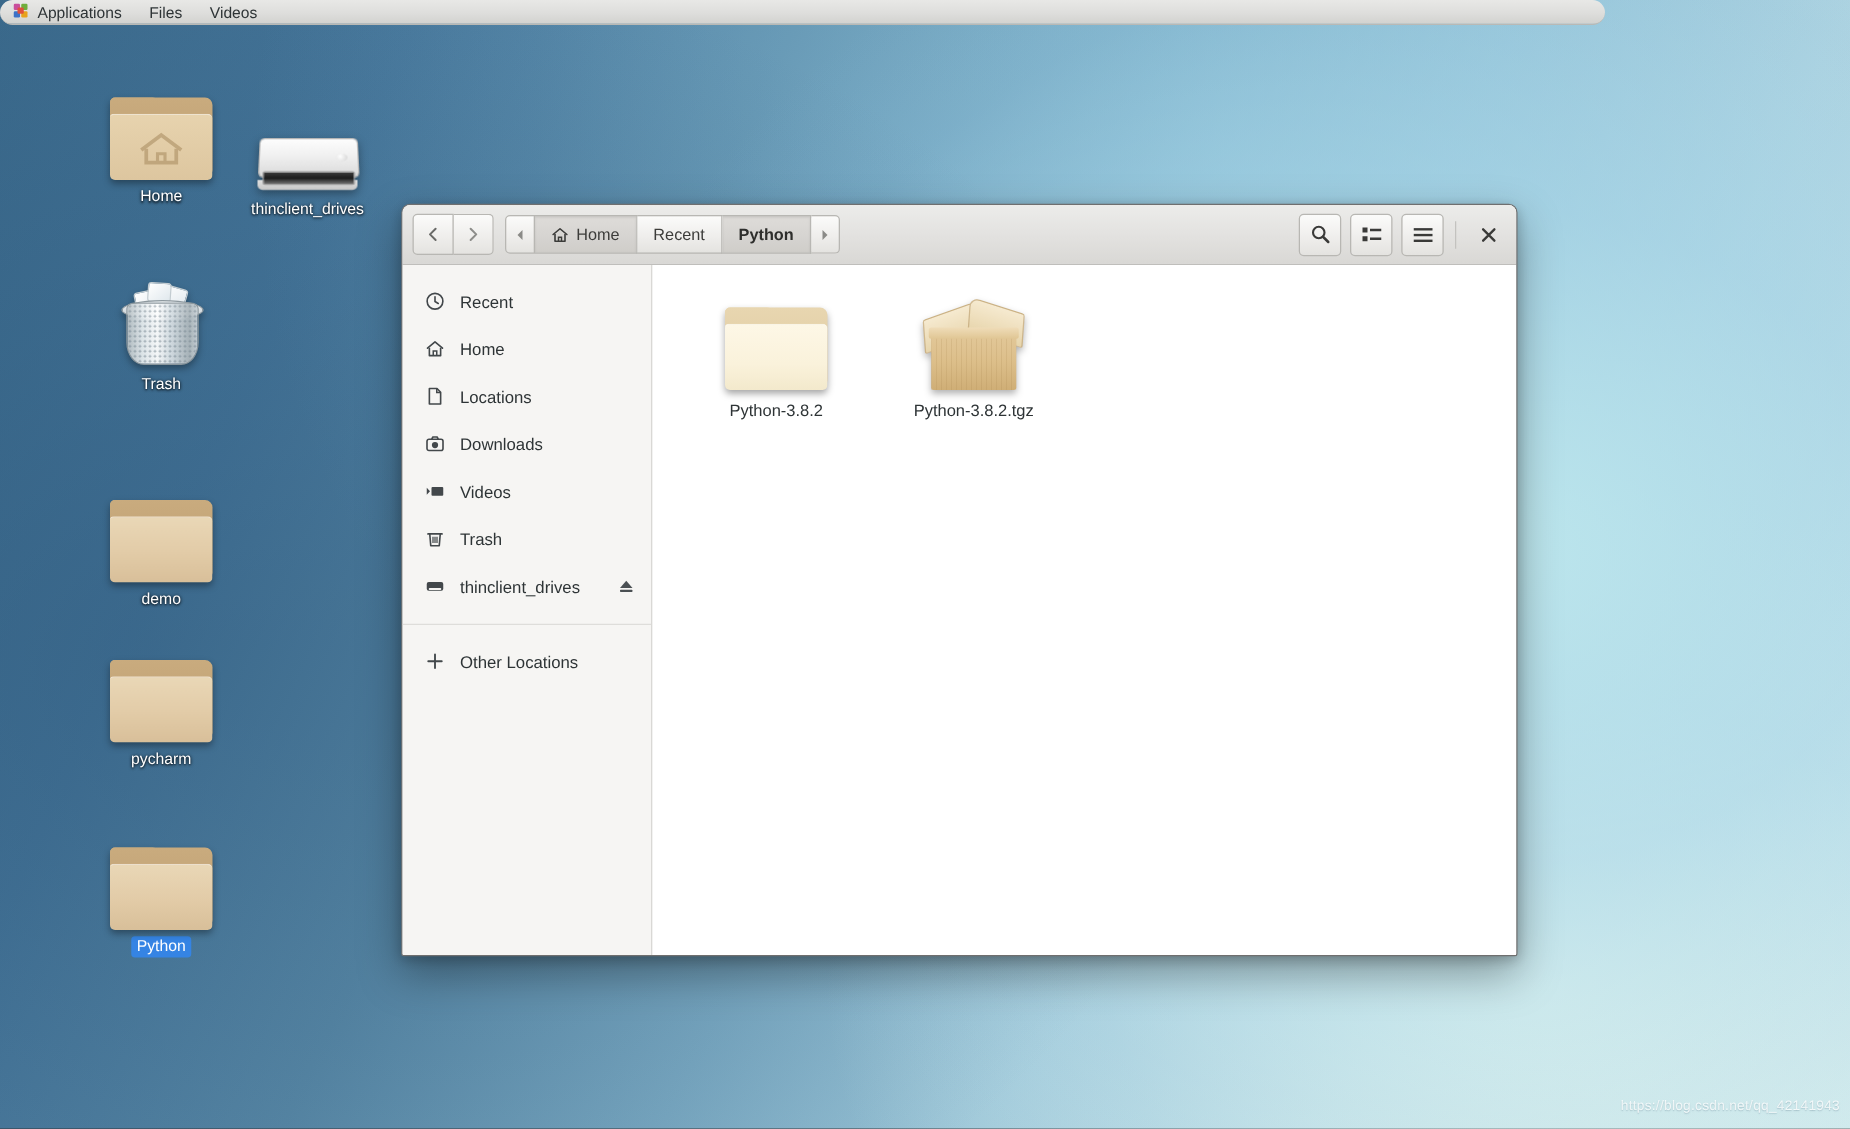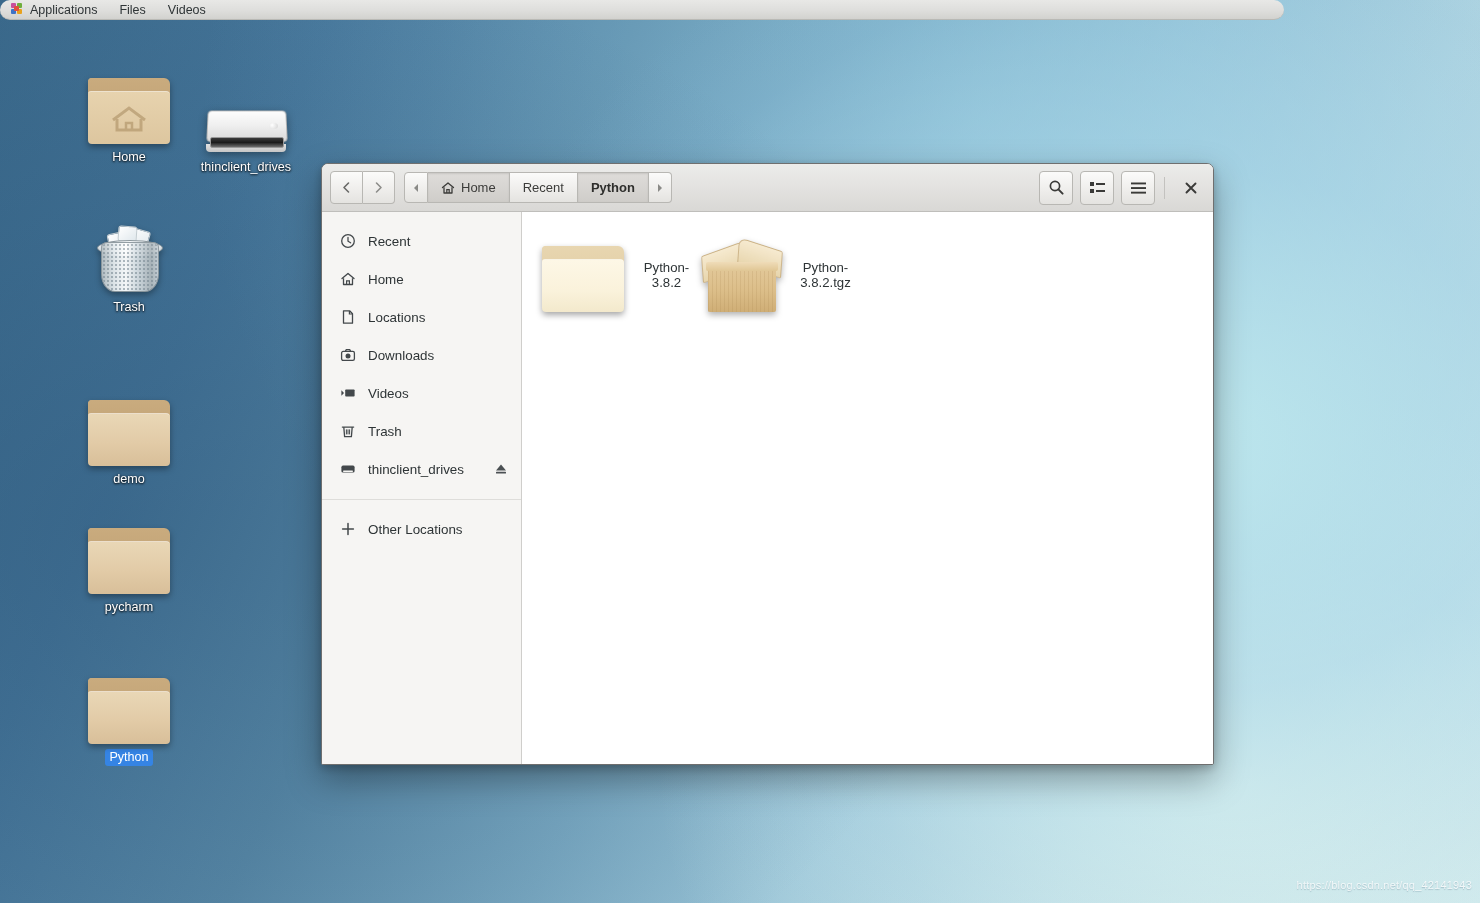--- a/index.html
+++ b/index.html
@@ -206,21 +206,21 @@
   }
   .side-item .slabel { flex: 1; white-space: nowrap; }
   .side-icon { width: 17px; height: 17px; flex: 0 0 17px; display:flex; align-items:center; justify-content:center; color:#43484b; }
   .eject { width: 16px; height: 16px; color:#4b5053; display:flex; align-items:center; justify-content:center; cursor: pointer; }
   .side-sep { height: 1px; background: #dedddA; margin: 11px 0 10px 0; }
 
   #fileview { flex: 1; background: #ffffff; padding: 18px 0 0 20px; }
   .icon-grid { display: flex; flex-wrap: wrap; align-content: flex-start; }
   .file-item {
     width: 158px; padding: 8px 0 10px 0; text-align:center; cursor: default;
-    display:flex; flex-direction:row; align-items:center; gap: 9px;
+    display:flex; flex-direction:column; align-items:center; gap: 9px;
   }
   .file-item .fname { font-size: 13.2px; color: #2e3436; }
   .file-glyph { height: 74px; display:flex; align-items:flex-end; justify-content:center; }
 
   
   .box { position: relative; width: 84px; height: 72px; filter: drop-shadow(0 3px 3px rgba(0,0,0,0.30)); }
   .box .bd {
     position:absolute; left: 8px; bottom: 0; width: 68px; height: 48px;
     background: linear-gradient(to bottom, #e3c99b 0%, #dcbe89 55%, #cfae76 100%);
     border-radius: 2px;

